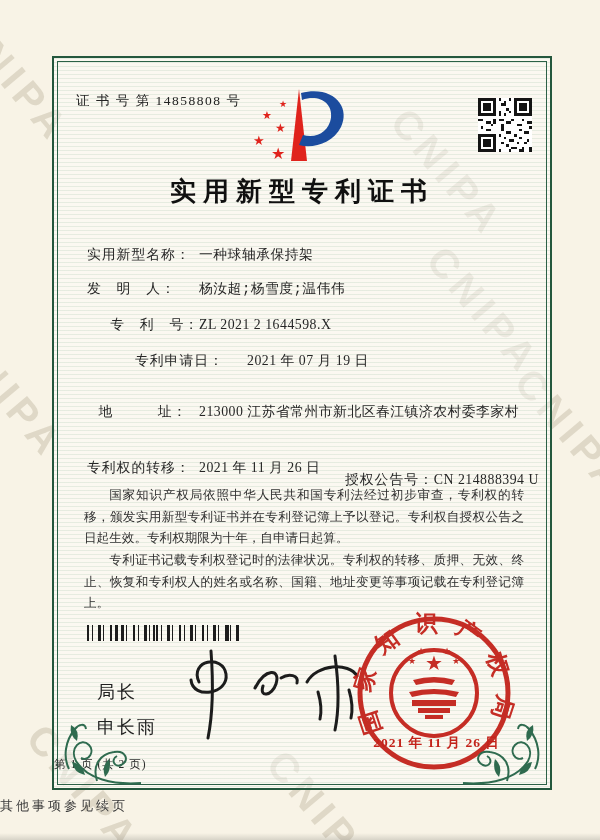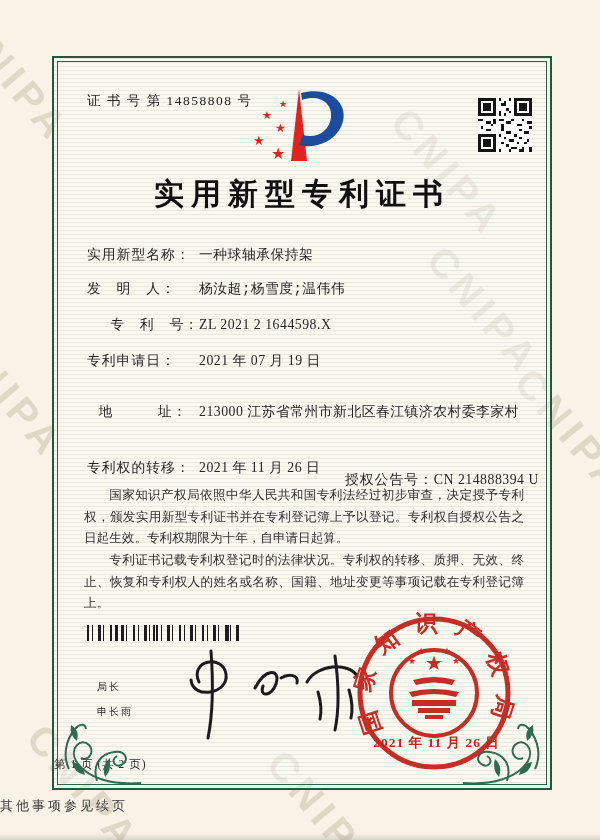--- a/index.html
+++ b/index.html
@@ -21,43 +21,43 @@
   }
   
   .frame{
     position:absolute;left:52px;top:56px;width:496px;height:730px;
     border:2px solid #24573d;
     background:
       repeating-linear-gradient(180deg, rgba(120,170,135,0.16) 0 1px, rgba(255,255,255,0) 1px 4px),
       rgba(255,255,255,0.45);
   }
   .frame-inner{position:absolute;inset:3px;border:1px solid #2c6147;pointer-events:none;}
-  .cert-no{position:absolute;left:22px;top:34px;font-size:13.5px;letter-spacing:1.5px;color:#232323;margin-left:11px;}
+  .cert-no{position:absolute;left:22px;top:34px;font-size:13.5px;letter-spacing:1.5px;color:#232323;}
   .logo{position:absolute;left:195px;top:26px;width:110px;height:82px;}
   .qr{position:absolute;left:424px;top:40px;width:54px;height:54px;}
   .title{
     position:absolute;left:0;top:116px;width:100%;text-align:center;
-    font-size:30px;font-weight:bold;letter-spacing:7px;color:#101010;
+    font-size:26px;font-weight:bold;letter-spacing:7px;color:#101010;
   }
   .row{position:absolute;left:33px;font-size:13.8px;color:#262626;white-space:nowrap;}
   .row .label{display:inline-block;min-width:112px;letter-spacing:1px;}
   .row .value{letter-spacing:0.5px;}
   .row2{position:absolute;left:258px;top:12px;}
   .paras{
     position:absolute;left:30px;top:427px;width:440px;
     font-size:12.6px;line-height:1.72;text-align:justify;color:#303030;
   }
   .paras p{margin:0;text-indent:2em;}
   .barcode{
     position:absolute;left:33px;top:567px;width:152px;height:16px;
     background:
       repeating-linear-gradient(90deg,#1c1c1c 0 2px,transparent 2px 5px,#1c1c1c 5px 6px,transparent 6px 11px,#1c1c1c 11px 14px,transparent 14px 16px,#1c1c1c 16px 17px,transparent 17px 23px),
       repeating-linear-gradient(90deg,transparent 0 29px,#1c1c1c 29px 31px,transparent 31px 37px);
   }
-  .director{position:absolute;left:43px;top:622px;font-size:10px;letter-spacing:2px;color:#1f1f1f;}
+  .director{position:absolute;left:43px;top:622px;font-size:18px;letter-spacing:2px;color:#1f1f1f;}
   .director div{margin-bottom:11px;}
   .signature{position:absolute;left:115px;top:588px;width:195px;height:110px;}
   .seal{position:absolute;left:295px;top:550px;width:170px;height:170px;opacity:0.95;}
   .seal-date{
     position:absolute;left:300px;top:676px;width:165px;text-align:center;
     font-size:13.5px;font-weight:bold;color:#c3231b;letter-spacing:1px;
   }
   .pagenum{position:absolute;left:0;top:699px;width:100%;text-align:left;font-size:11.5px;letter-spacing:1px;color:#2c2c2c;}
   .note{
     position:absolute;left:0;top:797px;width:100%;text-align:left;
@@ -162,35 +162,35 @@
 
     <div class="row" style="top:188px;">
       <span class="label">实用新型名称：</span><span class="value">一种球轴承保持架</span>
     </div>
     <div class="row" style="top:222px;font-family:Liberation Mono, monospace;">
       <span class="label">发　明　人：</span><span class="value">杨汝超;杨雪度;温伟伟</span>
     </div>
     <div class="row" style="top:258px;text-align:right;">
       <span class="label">专　利　号：</span><span class="value">ZL 2021 2 1644598.X</span>
     </div>
-    <div class="row" style="top:294px;">
+    <div class="row" style="top:294px;margin-left:48px;">
       <span class="label">专利申请日：</span><span class="value">2021 年 07 月 19 日</span>
     </div>
     <div class="row" style="top:345px;text-align:center;">
       <span class="label">地　　　址：</span><span class="value">213000  江苏省常州市新北区春江镇济农村委李家村</span>
     </div>
     <div class="row" style="top:401px;">
       <span class="label">专利权的转移：</span><span class="value">2021 年 11 月 26 日</span>
       <span class="row2">
         <span class="label" style="min-width:0;">授权公告号：</span><span class="value">CN 214888394 U</span>
       </span>
     </div>
 
     <div class="paras">
-      <p>国家知识产权局依照中华人民共和国专利法经过初步审查，决定授予专利权，颁发实用新型专利证书并在专利登记簿上予以登记。专利权自授权公告之日起生效。专利权期限为十年，自申请日起算。</p>
+      <p>国家知识产权局依照中华人民共和国专利法经过初步审查，专利权的转移，颁发实用新型专利证书并在专利登记簿上予以登记。专利权自授权公告之日起生效。专利权期限为十年，自申请日起算。</p>
       <p>专利证书记载专利权登记时的法律状况。专利权的转移、质押、无效、终止、恢复和专利权人的姓名或名称、国籍、地址变更等事项记载在专利登记簿上。</p>
     </div>
 
     <div class="barcode"></div>
 
     <div class="director">
       <div>局长</div>
       <div>申长雨</div>
     </div>
 

